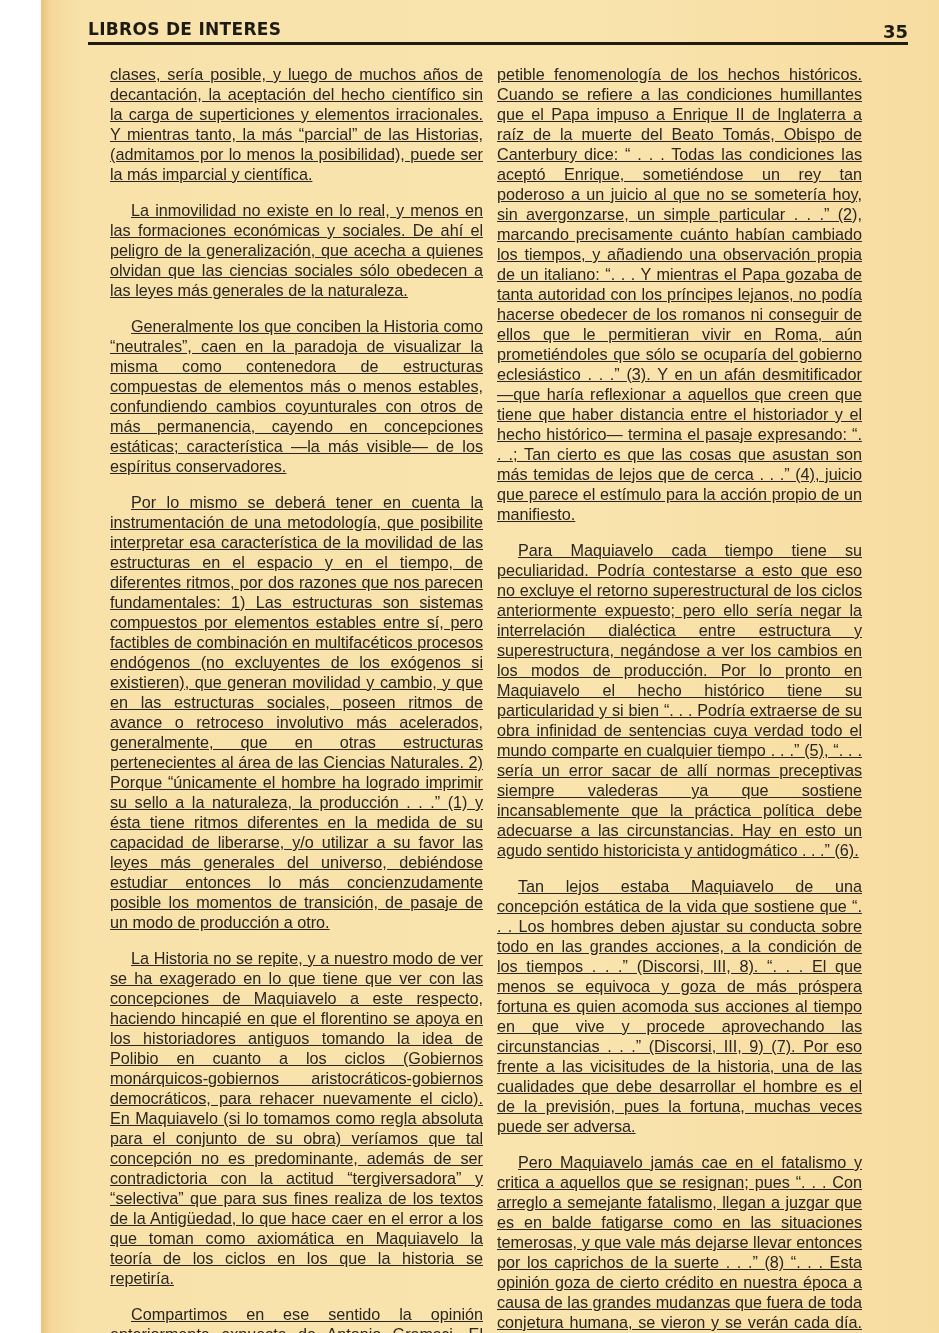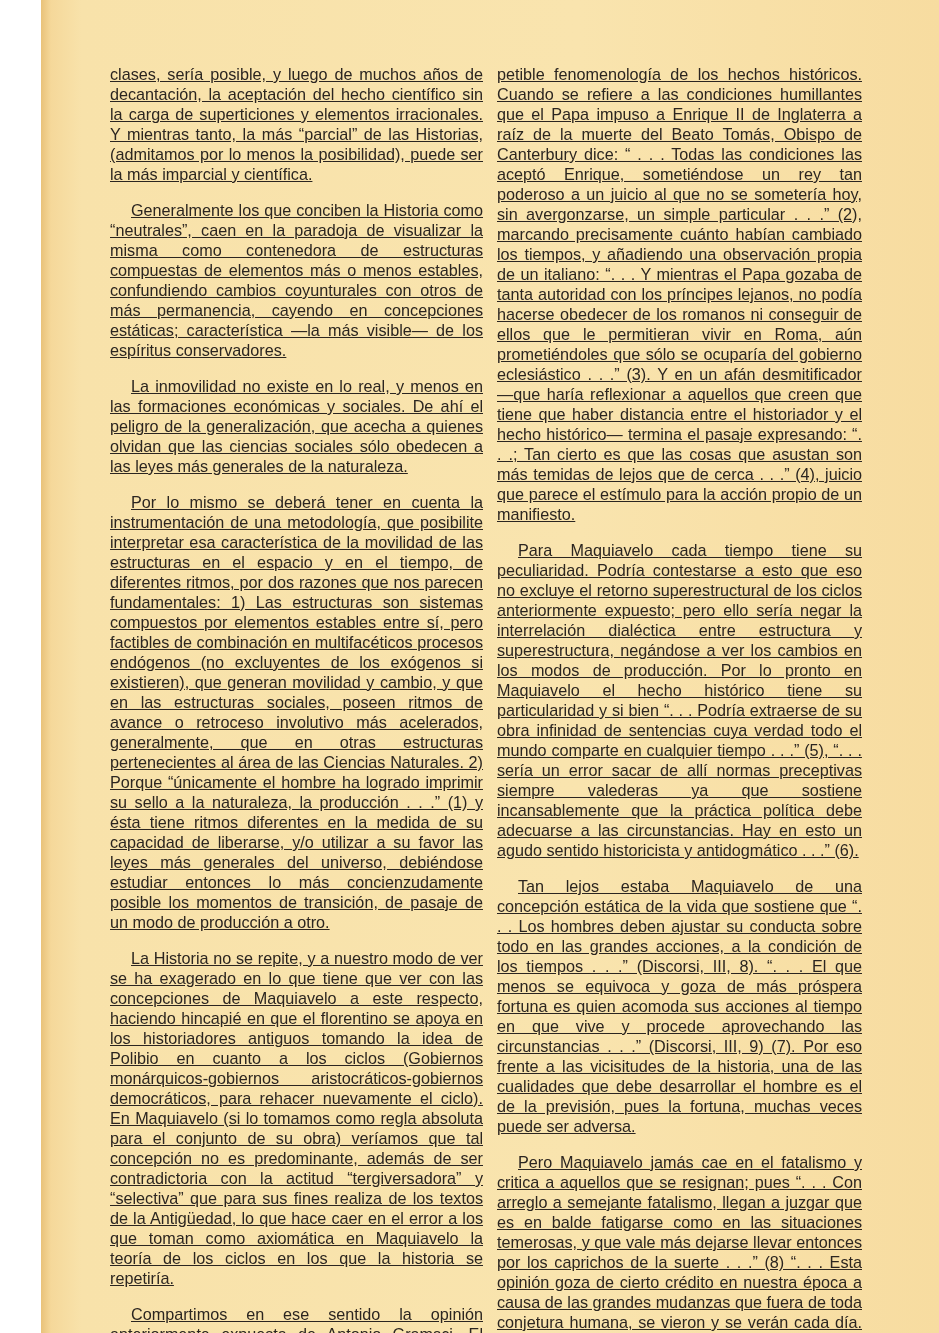--- a/index.html
+++ b/index.html
@@ -36,25 +36,29 @@
   .col-left { left: 53px; width: 405px; }
   .col-right { left: 440px; width: 397px; }
   .col p { margin: 16px; text-indent: 0; text-decoration: underline; }
   .col p.ind { text-indent: 21px; }
   .bold { font-weight: bold; }
 </style>
 </head>
 <body>
 
 <div class="page">
+  <div class="header">
+    <span class="running-title">LIBROS DE INTERES</span>
+    <span class="page-number">35</span>
+  </div>
 
   <div class="col col-left">
     <p>clases, sería posible, y luego de muchos años de decantación, la aceptación del hecho científico sin la carga de superticiones y elementos irracionales. Y mientras tanto, la más “parcial” de las Historias, (admitamos por lo menos la posibilidad), puede ser la más imparcial y científica.</p>
+    <p class="ind">La inmovilidad no existe en lo real, y menos en las formaciones económicas y sociales. De ahí el peligro de la generalización, que acecha a quienes olvidan que las ciencias sociales sólo obedecen a las leyes más generales de la naturaleza.</p>
     <p class="ind">Generalmente los que conciben la Historia como “neutrales”, caen en la paradoja de visualizar la misma como contenedora de estructuras compuestas de elementos más o menos estables, confundiendo cambios coyunturales con otros de más permanencia, cayendo en concepciones estáticas; característica —la más visible— de los espíritus conservadores.</p>
-    <p class="ind">La inmovilidad no existe en lo real, y menos en las formaciones económicas y sociales. De ahí el peligro de la generalización, que acecha a quienes olvidan que las ciencias sociales sólo obedecen a las leyes más generales de la naturaleza.</p>
     <p class="ind">Por lo mismo se deberá tener en cuenta la instrumentación de una metodología, que posibilite interpretar esa característica de la movilidad de las estructuras en el espacio y en el tiempo, de diferentes ritmos, por dos razones que nos parecen fundamentales: 1) Las estructuras son sistemas compuestos por elementos estables entre sí, pero factibles de combinación en multifacéticos procesos endógenos (no excluyentes de los exógenos si existieren), que generan movilidad y cambio, y que en las estructuras sociales, poseen ritmos de avance o retroceso involutivo más acelerados, generalmente, que en otras estructuras pertenecientes al área de las Ciencias Naturales. 2) Porque “únicamente el hombre ha logrado imprimir su sello a la naturaleza, la producción . . .” (1) y ésta tiene ritmos diferentes en la medida de su capacidad de liberarse, y/o utilizar a su favor las leyes más generales del universo, debiéndose estudiar entonces lo más concienzudamente posible los momentos de transición, de pasaje de un modo de producción a otro.</p>
     <p class="ind">La Historia no se repite, y a nuestro modo de ver se ha exagerado en lo que tiene que ver con las concepciones de Maquiavelo a este respecto, haciendo hincapié en que el florentino se apoya en los historiadores antiguos tomando la idea de Polibio en cuanto a los ciclos (Gobiernos monárquicos-gobiernos aristocráticos-gobiernos democráticos, para rehacer nuevamente el ciclo). En Maquiavelo (si lo tomamos como regla absoluta para el conjunto de su obra) veríamos que tal concepción no es predominante, además de ser contradictoria con la actitud “tergiversadora” y “selectiva” que para sus fines realiza de los textos de la Antigüedad, lo que hace caer en el error a los que toman como axiomática en Maquiavelo la teoría de los ciclos en los que la historia se repetiría.</p>
     <p class="ind">Compartimos en ese sentido la opinión anteriormente expuesta de Antonio Gramsci. El mismo Nicoló —a veces contradiciéndose— nos da la idea de cómo cambian los tiempos, y de la irre-</p>
   </div>
 
   <div class="col col-right">
     <p>petible fenomenología de los hechos históricos. Cuando se refiere a las condiciones humillantes que el Papa impuso a Enrique II de Inglaterra a raíz de la muerte del Beato Tomás, Obispo de Canterbury dice: “ . . . Todas las condiciones las aceptó Enrique, sometiéndose un rey tan poderoso a un juicio al que no se sometería hoy, sin avergonzarse, un simple particular . . .” (2), marcando precisamente cuánto habían cambiado los tiempos, y añadiendo una observación propia de un italiano: “. . . Y mientras el Papa gozaba de tanta autoridad con los príncipes lejanos, no podía hacerse obedecer de los romanos ni conseguir de ellos que le permitieran vivir en Roma, aún prometiéndoles que sólo se ocuparía del gobierno eclesiástico . . .” (3). Y en un afán desmitificador —que haría reflexionar a aquellos que creen que tiene que haber distancia entre el historiador y el hecho histórico— termina el pasaje expresando: “. . .; Tan cierto es que las cosas que asustan son más temidas de lejos que de cerca . . .” (4), juicio que parece el estímulo para la acción propio de un manifiesto.</p>
     <p class="ind">Para Maquiavelo cada tiempo tiene su peculiaridad. Podría contestarse a esto que eso no excluye el retorno superestructural de los ciclos anteriormente expuesto; pero ello sería negar la interrelación dialéctica entre estructura y superestructura, negándose a ver los cambios en los modos de producción. Por lo pronto en Maquiavelo el hecho histórico tiene su particularidad y si bien “. . . Podría extraerse de su obra infinidad de sentencias cuya verdad todo el mundo comparte en cualquier tiempo . . .” (5), “. . . sería un error sacar de allí normas preceptivas siempre valederas ya que sostiene incansablemente que la práctica política debe adecuarse a las circunstancias. Hay en esto un agudo sentido historicista y antidogmático . . .” (6).</p>
     <p class="ind">Tan lejos estaba Maquiavelo de una concepción estática de la vida que sostiene que “. . . Los hombres deben ajustar su conducta sobre todo en las grandes acciones, a la condición de los tiempos . . .” (Discorsi, III, 8). “. . . El que menos se equivoca y goza de más próspera fortuna es quien acomoda sus acciones al tiempo en que vive y procede aprovechando las circunstancias . . .” (Discorsi, III, 9) (7). Por eso frente a las vicisitudes de la historia, una de las cualidades que debe desarrollar el hombre es el de la previsión, pues la fortuna, muchas veces puede ser adversa.</p>
     <p class="ind"><span>Pero Maquiavelo jamás cae en el fatalismo y critica a aquellos que se resignan; pues “. . . Con arreglo a semejante fatalismo, llegan a juzgar que es en balde fatigarse como en las situaciones temerosas, y que vale más dejarse llevar entonces por los caprichos de la suerte . . .” (8) “. . . Esta opinión goza de cierto crédito en nuestra época a causa de las grandes mudanzas que fuera de toda conjetura humana, se vieron y se verán cada día.</span><span class="bold"> Yo mismo reflexionando sobre ello, me incliné de alguna manera a la indicada opinión.</span><span> Sin</span></p>

